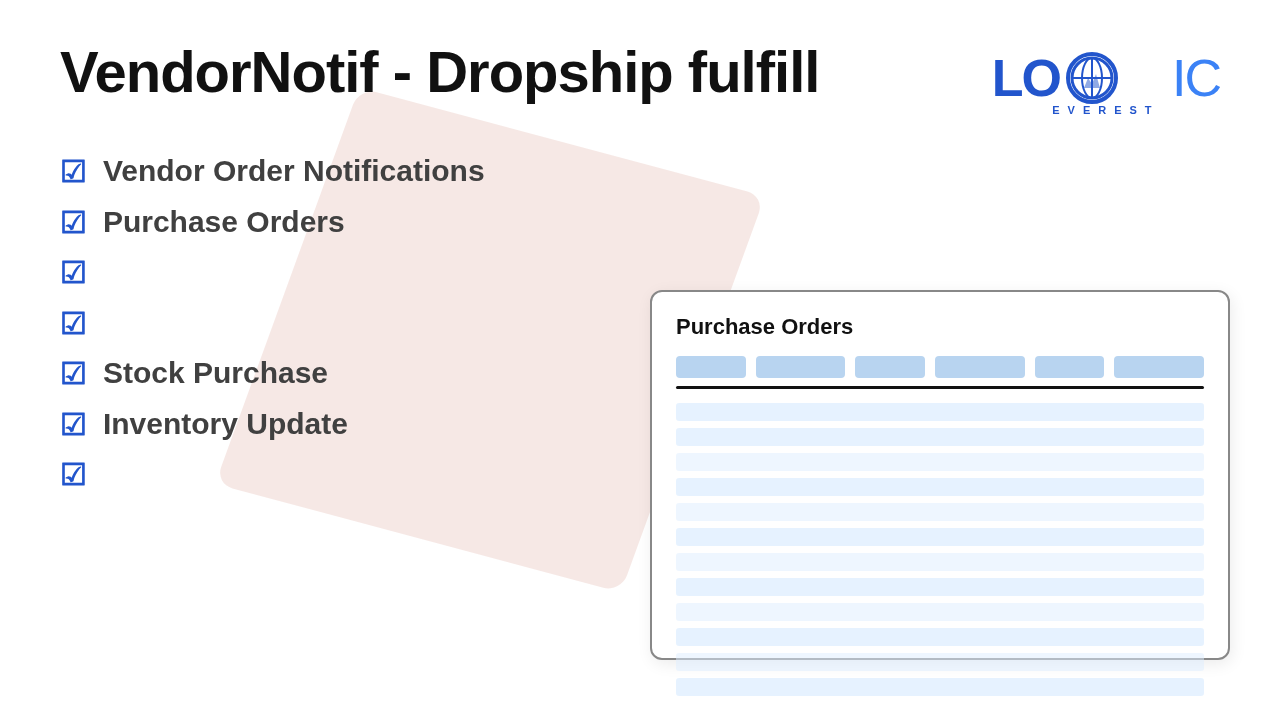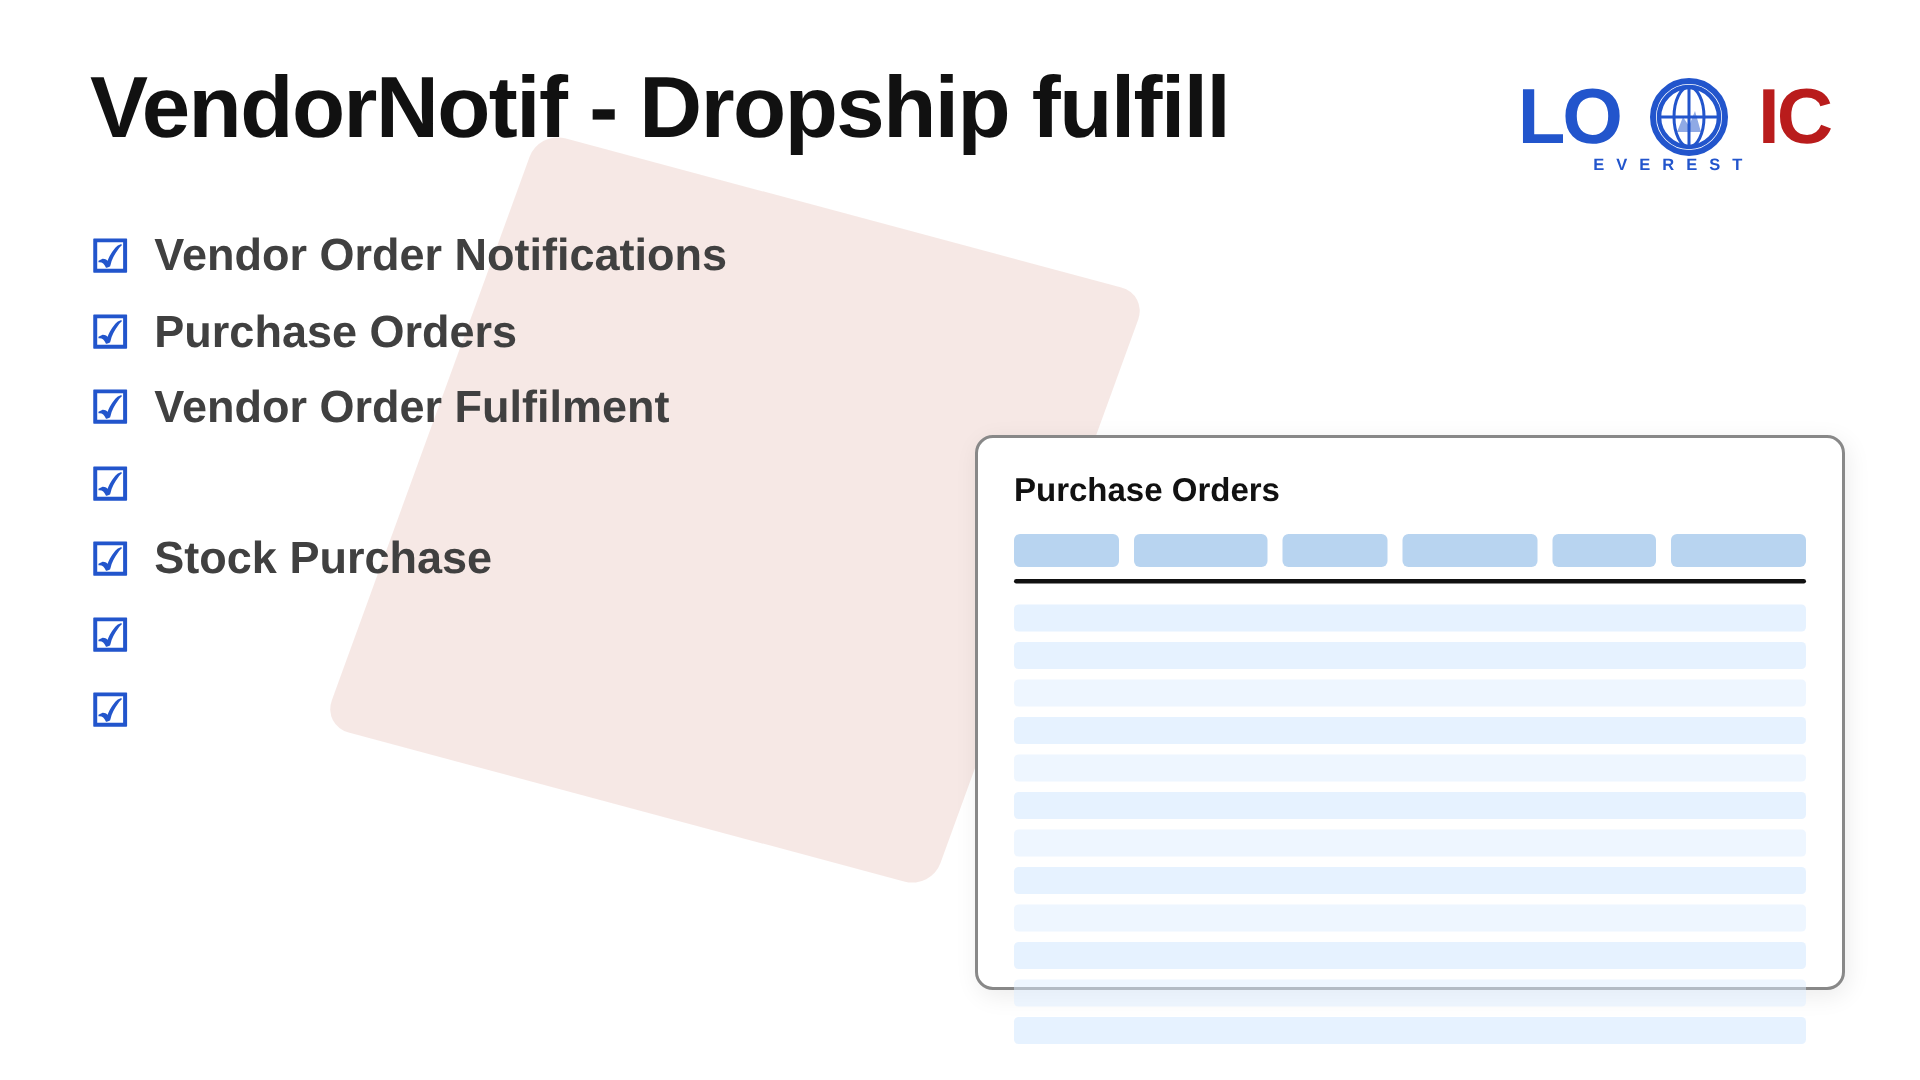--- a/index.html
+++ b/index.html
@@ -52,21 +52,21 @@
     .logo-container {
       display: flex;
       flex-direction: column;
       align-items: center;
       margin-top: 8px;
     }
 
     .logo-text-row {
       display: flex;
       align-items: center;
-      gap: 18px;
+      gap: 4px;
     }
 
     .logo-lo {
       font-size: 52px;
       font-weight: 900;
       color: #2255cc;
       letter-spacing: -2px;
     }
 
     .logo-globe {
@@ -82,23 +82,24 @@
       margin: 0 2px;
     }
 
     .logo-globe svg {
       width: 44px;
       height: 44px;
     }
 
     .logo-ic {
       font-size: 52px;
-      font-weight: 700;
-      color: #b91c1c;
+      font-weight: 400;
+      color: #3b82f6;
       letter-spacing: -2px;
+      margin-left: 48px;
     }
 
     .logo-everest {
       font-size: 11px;
       font-weight: 700;
       letter-spacing: 8px;
       color: #2255cc;
       margin-top: -4px;
     }
 
@@ -225,31 +226,31 @@
     <li class="feature-item">
       <span class="check-icon">☑</span>
       <span class="feature-text">Vendor Order Notifications</span>
     </li>
     <li class="feature-item">
       <span class="check-icon">☑</span>
       <span class="feature-text">Purchase Orders</span>
     </li>
     <li class="feature-item">
       <span class="check-icon">☑</span>
-      <span class="feature-text">Vendor Order Fulfilment</span>
     </li>
     <li class="feature-item">
       <span class="check-icon">☑</span>
     </li>
     <li class="feature-item">
       <span class="check-icon">☑</span>
       <span class="feature-text">Stock Purchase</span>
     </li>
     <li class="feature-item">
       <span class="check-icon">☑</span>
+      <span class="feature-text">Inventory Update</span>
     </li>
     <li class="feature-item">
       <span class="check-icon">☑</span>
     </li>
   </ul>
 </div>
 
 <div class="po-card">
   <div class="po-card-title">Purchase Orders</div>
 

